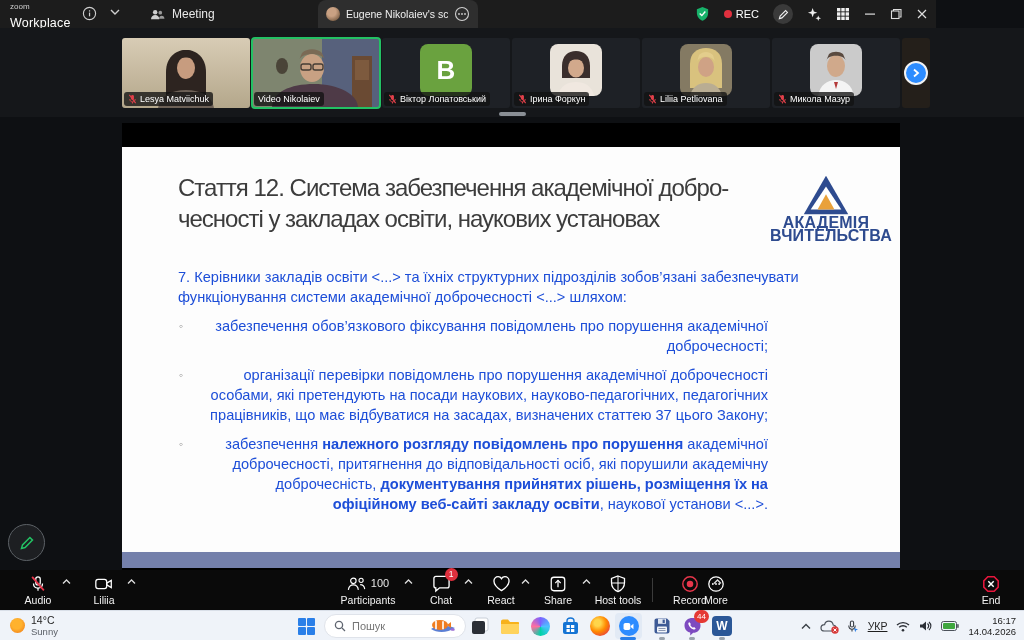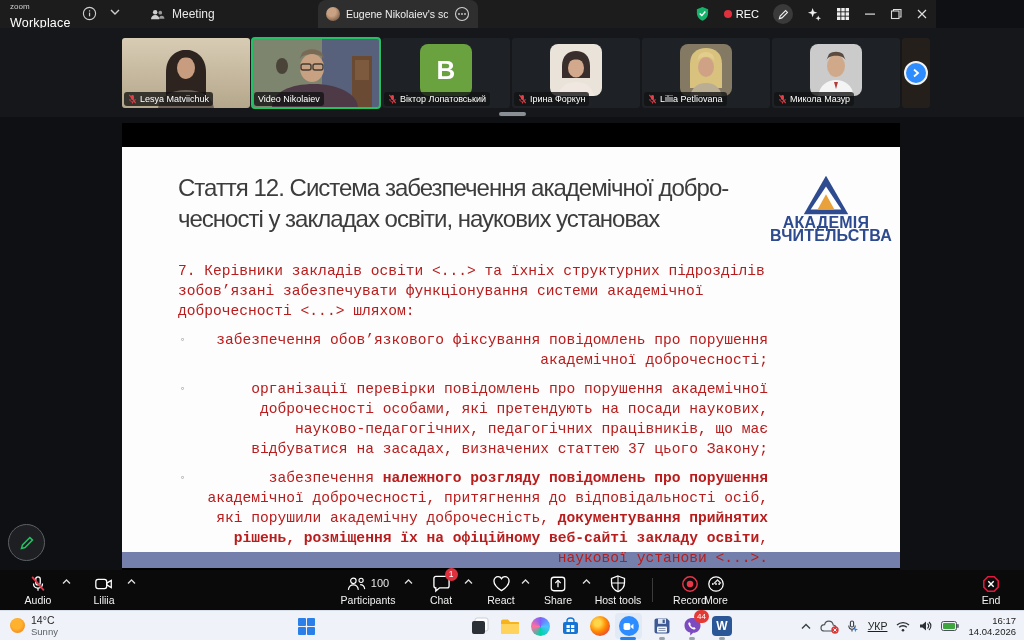--- a/index.html
+++ b/index.html
@@ -64,22 +64,22 @@
   .screen-topbar { height:24px; background:#000; }
   .slide { position:relative; height:405px; background:#fdfdfd; color:#1d1d1d; }
   .slide-inner { padding:25px 18px 0 56px; }
   .title-row { display:flex; }
   .titles { flex:1; }
   .slide-title { font-size:24px; line-height:31px; color:#3c3c3c;
     letter-spacing:-1px; white-space:nowrap; }
   .logo { width:112px; flex:none; text-align:center; padding-top:2px; }
   .logo-text { font-size:16px; font-weight:bold; color:#2e4b8f; line-height:13px;
     letter-spacing:.2px; }
-  .slide-body { margin-top:19px; width:624px; font-size:14.6px; line-height:20px;
-    color:#b91c1c;font-family:Liberation Mono, monospace; }
+  .slide-body { margin-top:25px; width:624px; font-size:14.6px; line-height:20px;
+    color:#1d4ed8; }
   .intro { margin-bottom:9px; }
   .bullet { position:relative; padding-left:15px; max-width:590px; margin-bottom:9px;text-align:right; }
   .bullet::before { content:"◦"; position:absolute; left:1px; top:0; color:#8a8a8a;
     font-size:12px; }
   .bold { font-weight:bold; }
   .screen-bottombar { height:16px; background:#7480ab; }
 
   
   .zoom-toolbar { position:absolute; left:0; top:570px; width:1024px; height:40px;
     background:#0a0a0a; }
@@ -575,20 +575,34 @@
     <svg width="17" height="17" viewBox="0 0 17 17">
         <g fill="#2a7fe8">
           <rect x="0" y="0" width="8" height="8" rx="1"></rect>
           <rect x="9" y="0" width="8" height="8" rx="1"></rect>
           <rect x="0" y="9" width="8" height="8" rx="1"></rect>
           <rect x="9" y="9" width="8" height="8" rx="1"></rect>
         </g>
       </svg>
   </div>
 
+  <div class="search-pill">
+    <svg width="12" height="12" viewBox="0 0 12 12">
+        <circle cx="5" cy="5" r="3.6" fill="none" stroke="#5f6570" stroke-width="1.3"></circle>
+        <line x1="8" y1="8" x2="11" y2="11" stroke="#5f6570" stroke-width="1.3"></line>
+      </svg>
+    <input placeholder="Пошук" style="">
+    <svg width="28" height="18" viewBox="0 0 28 18">
+        <path d="M3 12c6-4 16-4 24-1-8 5-18 5-24 1z" fill="#5b7fd4"></path>
+        <ellipse cx="12" cy="8" rx="8" ry="5" fill="#f07c1f"></ellipse>
+        <path d="M8 3.8v8.4M15 4.2v8" stroke="#fff" stroke-width="1.6"></path>
+        <path d="M19 8l4-3v6z" fill="#f07c1f"></path>
+        <path d="M22 12c2-1 4-1 5 1-2 1.5-4 1-5-1z" fill="#9b6fd4"></path>
+      </svg>
+  </div>
 
   <div class="tb-app" style="left:468px;">
     <svg width="18" height="18" viewBox="0 0 18 18">
         <rect x="4" y="1" width="13" height="13" rx="2" fill="#fff" stroke="#c9cfd8"></rect>
         <rect x="1" y="4" width="13" height="13" rx="2" fill="#2b2f36"></rect>
       </svg>
   </div>
 
   <div class="tb-app" style="left:498px;">
     <svg width="20" height="17" viewBox="0 0 20 17">

